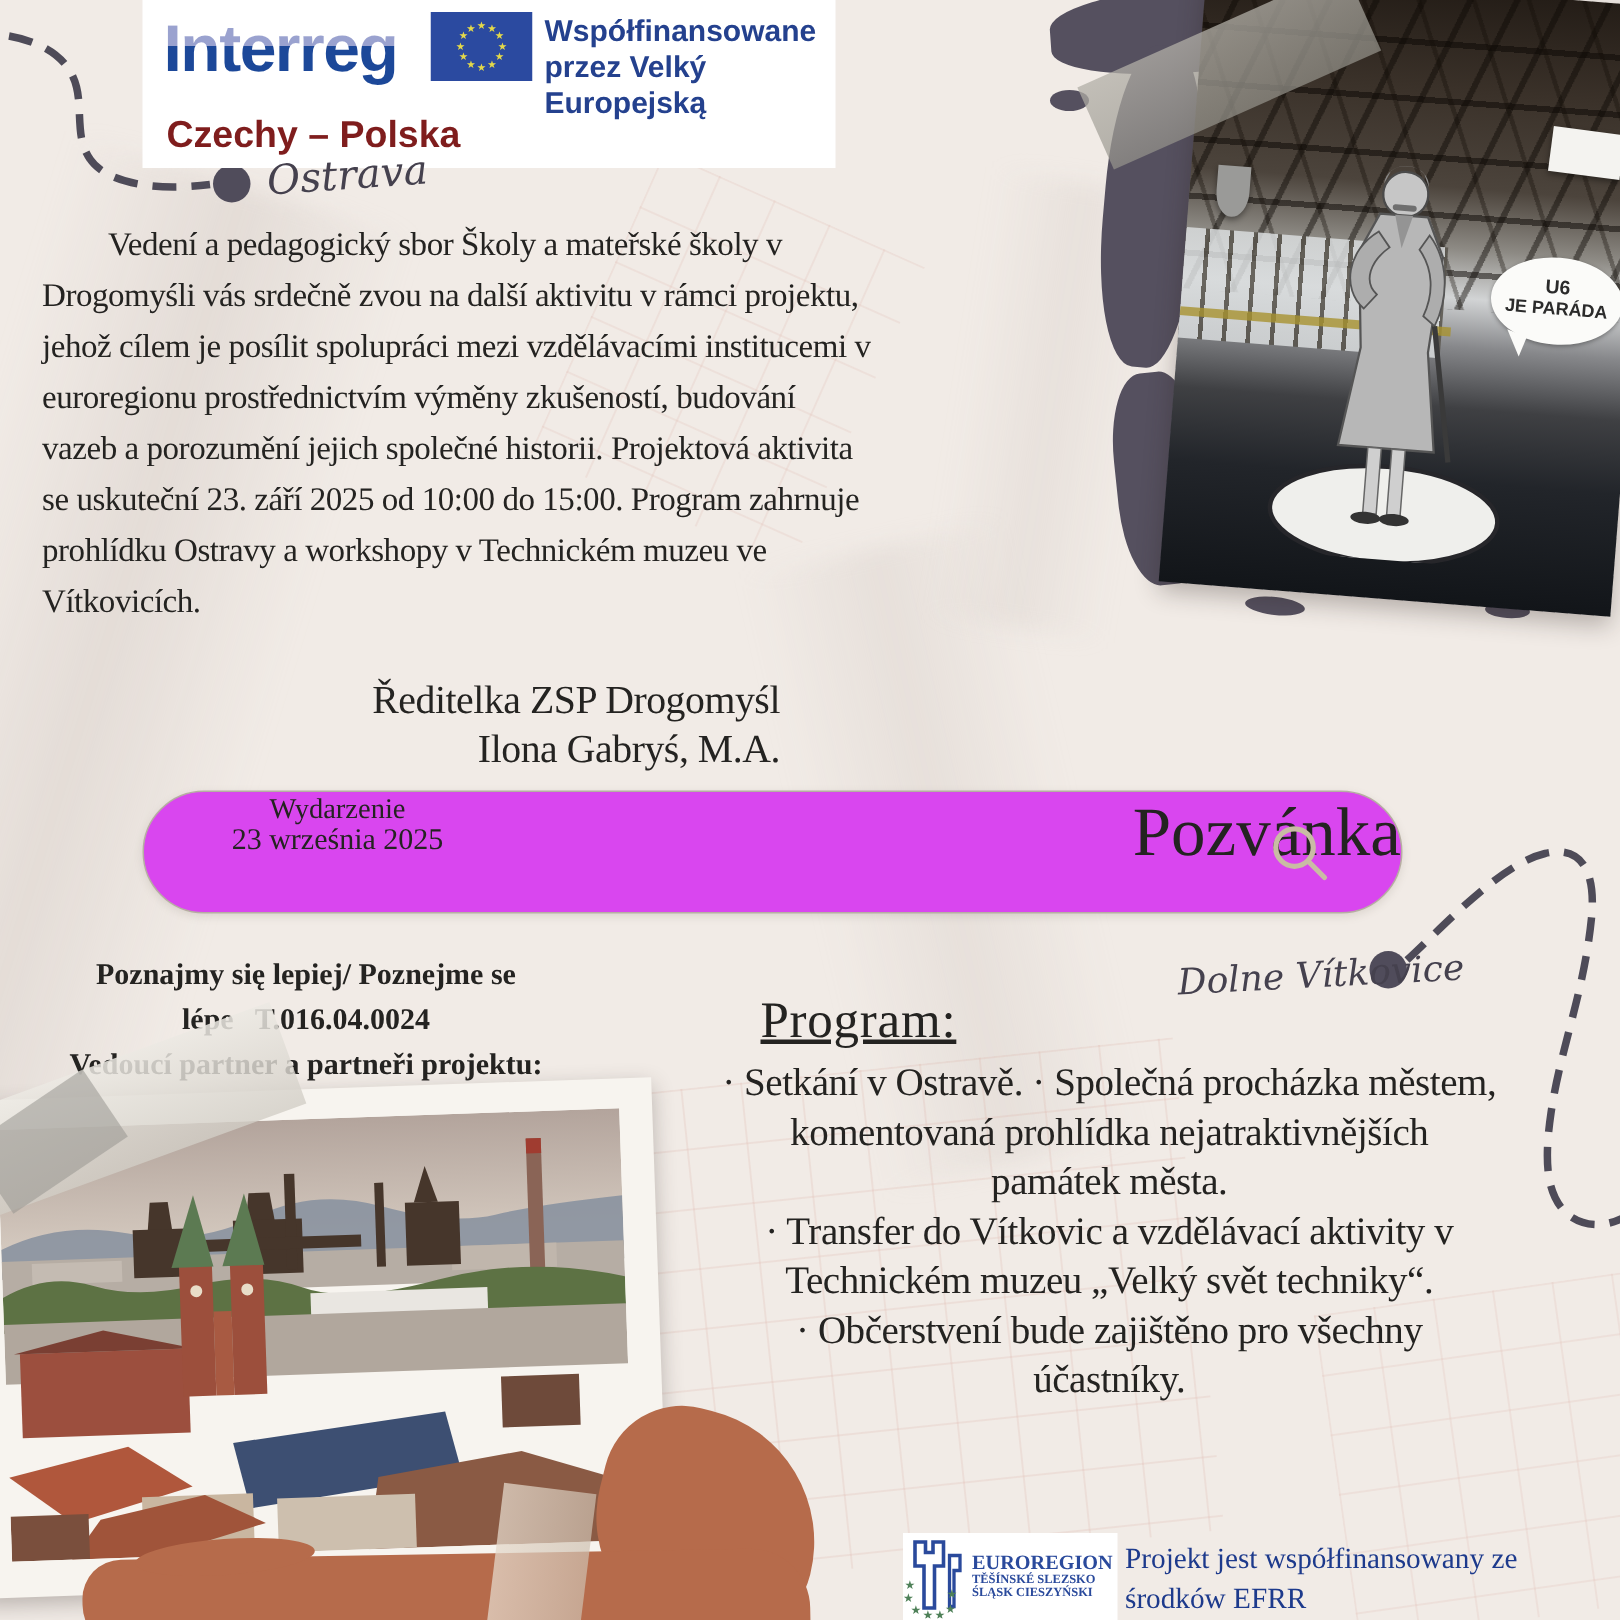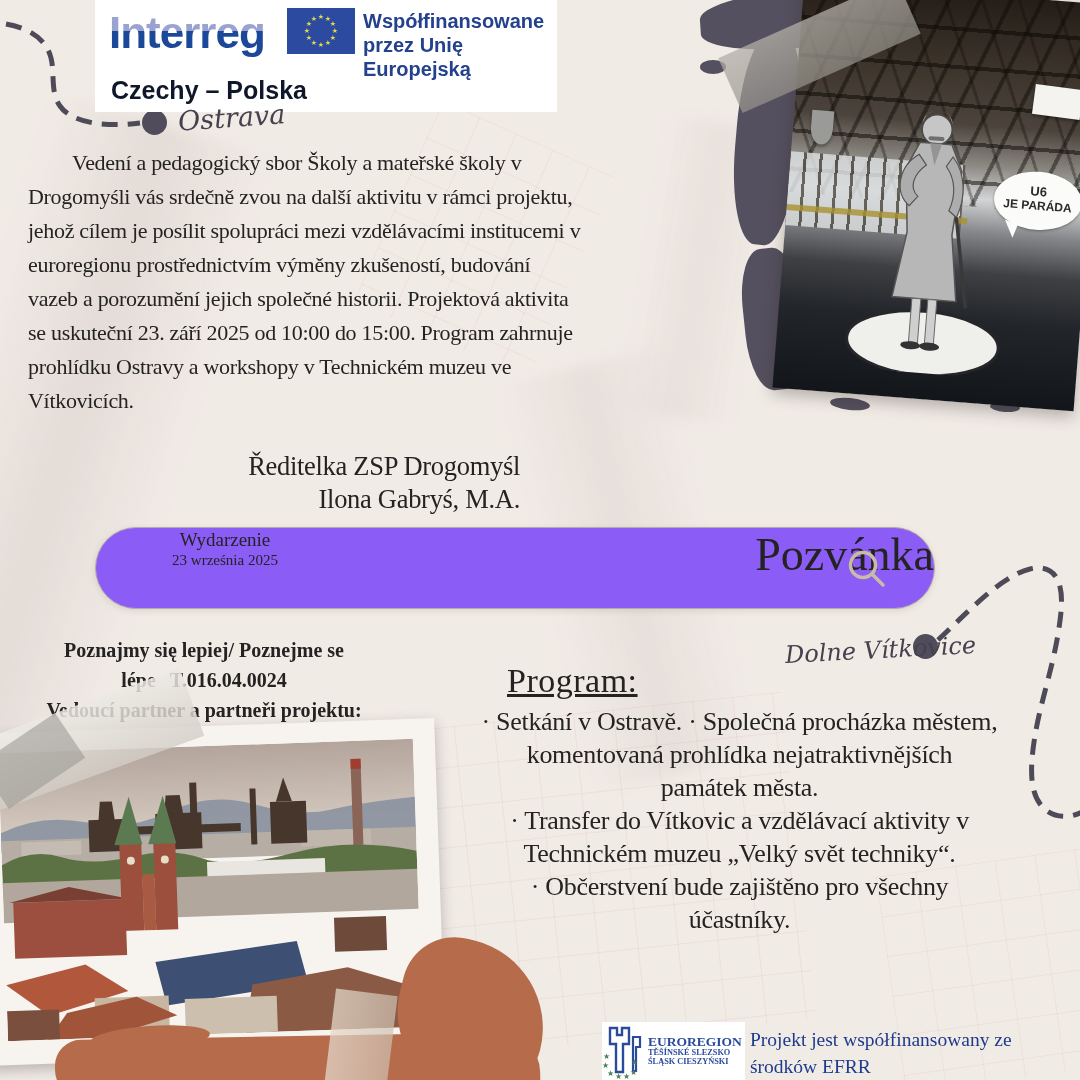--- a/index.html
+++ b/index.html
@@ -15,37 +15,37 @@
   .route{position:absolute;left:0;top:0;width:1080px;height:1080px;pointer-events:none;}
   .dot{position:absolute;border-radius:50%;background:#504c5b;}
   .script{position:absolute;font-family:"DejaVu Serif",serif;font-style:italic;color:#45414e;}
   
   .logobox{position:absolute;left:95px;top:0;width:462px;height:112px;background:#ffffff;}
   .interreg{position:absolute;left:14px;top:8px;font-family:"Liberation Sans",sans-serif;
             font-weight:700;font-size:44px;letter-spacing:-1px;
             background:linear-gradient(180deg,#9aa2cf 0 46%,#1c4899 46% 100%);
             -webkit-background-clip:text;background-clip:text;color:transparent;}
   .czpl{position:absolute;left:16px;top:76px;font-family:"Liberation Sans",sans-serif;
-        font-weight:700;font-size:25px;color:#0f172a;}
+        font-weight:700;font-size:25px;color:#7f1d1d;}
   .euflag{position:absolute;left:192px;top:8px;}
   .eufund{position:absolute;left:268px;top:9px;font-family:"Liberation Sans",sans-serif;
           font-weight:700;font-size:20px;line-height:24px;color:#24418e;}
   
   .para{position:absolute;left:28px;top:146px;width:752px;font-size:22px;line-height:34px;
         letter-spacing:-0.3px;white-space:pre-line;text-indent:44px;}
   .closing{position:absolute;left:210px;top:397px;font-size:26.5px;letter-spacing:-0.3px;}
   .signature{position:absolute;left:180px;top:450px;width:340px;text-align:right;
              font-size:26.5px;line-height:33px;letter-spacing:-0.3px;white-space:pre-line;}
   
-  .pill{position:absolute;left:95px;top:527px;width:838px;height:80px;background:#8b5cf6;
+  .pill{position:absolute;left:95px;top:527px;width:838px;height:80px;background:#d946ef;
         border:1.5px solid #b6aea2;border-radius:42px;box-shadow:0 2px 6px rgba(120,110,100,.18);}
   .event{position:absolute;left:34px;top:2px;width:190px;text-align:center;}
   .event .lbl{font-size:19px;line-height:20px;}
   .event .num{font-size:49px;line-height:42px;letter-spacing:3px;}
-  .event .date{font-size:15px;line-height:21px;}
+  .event .date{font-size:20px;line-height:21px;}
   .pill-title{position:absolute;left:0;right:0;top:0;text-align:right;font-size:46px;}
   .mag{position:absolute;right:46px;top:20px;}
   
   .project{position:absolute;left:0px;top:635px;width:408px;text-align:center;
            font-weight:700;font-size:20px;line-height:30px;}
   .project .code{margin-left:14px;}
   
   .prog-head{position:absolute;left:507px;top:662px;font-size:34px;letter-spacing:.5px;text-decoration:underline;}
   .prog-list{position:absolute;left:452px;top:705px;width:575px;font-size:26px;line-height:33px;
              letter-spacing:-0.3px;}
@@ -124,21 +124,21 @@
         <text x="34" y="39">★</text>
           <text x="27" y="37">★</text>
           <text x="22" y="32">★</text>
         <text x="20" y="25">★</text>
           <text x="22" y="18">★</text>
           <text x="27" y="13">★</text>
       </g>
     </svg>
     <div class="eufund">
       <div>Współfinansowane</div>
-      <div>przez Unię Europejską</div>
+      <div>przez Velký Europejską</div>
     </div>
   </div>
   <div class="script" style="left:178px;top:102px;font-size:27px;transform:rotate(-4deg);">Ostrava</div>
 
   <div class="splotch" style="left:700px;top:-12px;width:250px;height:58px;border-radius:40% 30% 45% 35%;transform:rotate(-4deg);"></div>
   <div class="splotch" style="left:736px;top:30px;width:62px;height:215px;border-radius:45% 40% 40% 45%;transform:rotate(5deg);"></div>
   <div class="splotch" style="left:744px;top:248px;width:58px;height:142px;border-radius:40%;transform:rotate(-6deg);"></div>
   <div class="splotch" style="left:700px;top:60px;width:26px;height:14px;border-radius:50%;"></div>
   <div class="splotch" style="left:830px;top:398px;width:40px;height:12px;border-radius:50%;transform:rotate(6deg);"></div>
   <div class="splotch" style="left:990px;top:402px;width:30px;height:10px;border-radius:50%;transform:rotate(4deg);"></div>

